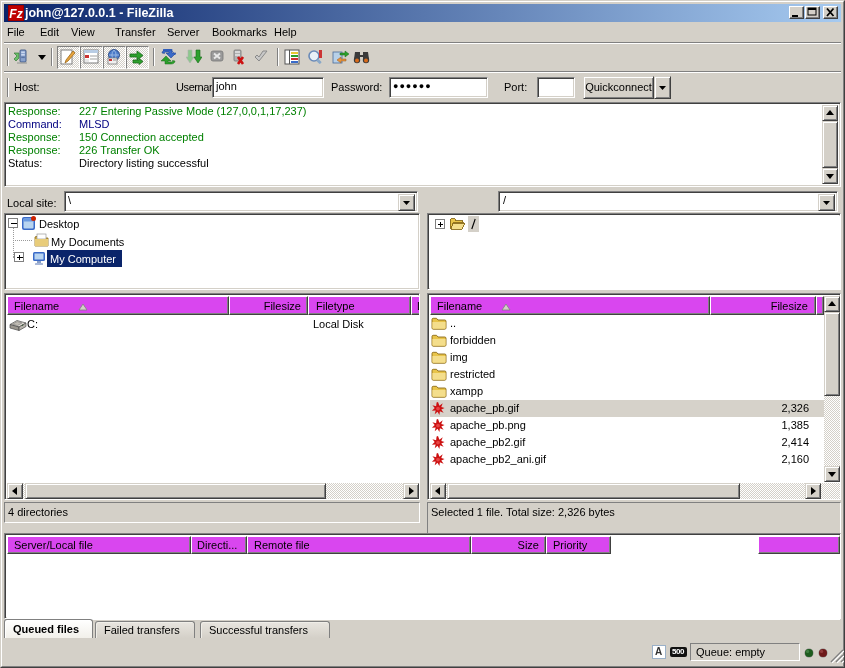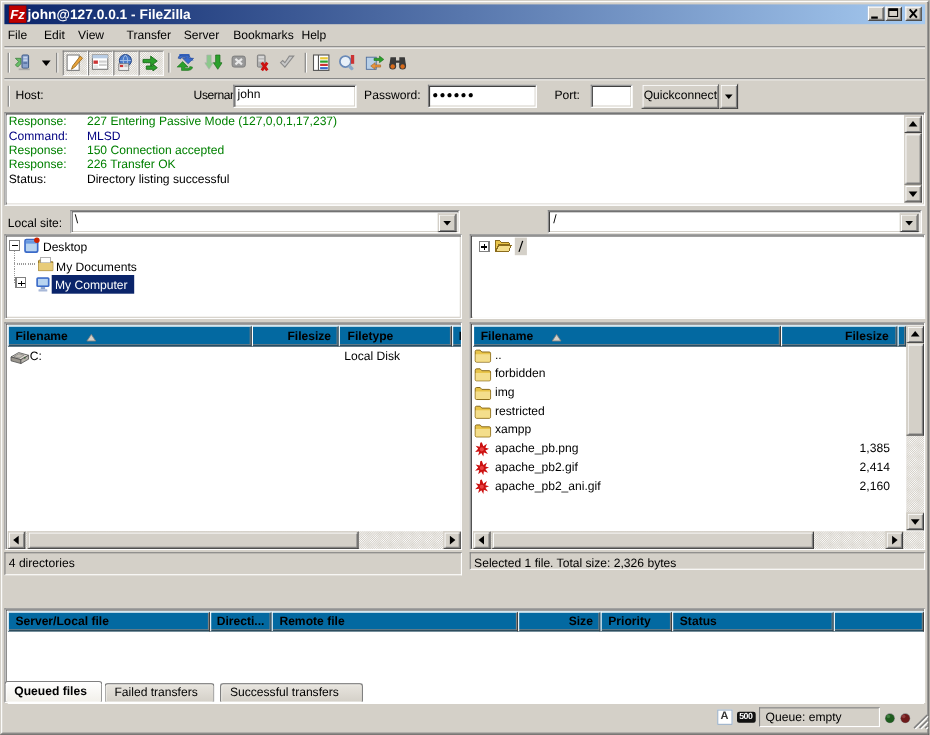--- a/index.html
+++ b/index.html
@@ -6,21 +6,21 @@
 html,body { width:845px; height:668px; overflow:hidden; }
 body { font-family:"Liberation Sans", sans-serif; font-size:11px; color:#000; background:#d4d0c8; position:relative; }
 .abs { position:absolute; }
 
 .sunken { border-top:1px solid #808080; border-left:1px solid #808080; border-bottom:1px solid #fff; border-right:1px solid #fff; box-shadow: inset 1px 1px 0 #404040, inset -1px -1px 0 #d4d0c8; background:#fff; }
 .sunken1 { border-top:1px solid #808080; border-left:1px solid #808080; border-bottom:1px solid #fff; border-right:1px solid #fff; background:#fff; }
 .raised { border-top:1px solid #fff; border-left:1px solid #fff; border-bottom:1px solid #404040; border-right:1px solid #404040; box-shadow: inset -1px -1px 0 #808080; background:#d4d0c8; }
 .raised2 { border-top:1px solid #d4d0c8; border-left:1px solid #d4d0c8; border-bottom:1px solid #404040; border-right:1px solid #404040; box-shadow: inset 1px 1px 0 #fff, inset -1px -1px 0 #808080; background:#d4d0c8; }
 .etchv { border-left:1px solid #808080; border-right:1px solid #fff; width:2px; }
 .dither { background-color:#d4d0c8; background-image: linear-gradient(45deg,#fff 25%,transparent 25%,transparent 75%,#fff 75%), linear-gradient(45deg,#fff 25%,transparent 25%,transparent 75%,#fff 75%); background-size:2px 2px; background-position:0 0,1px 1px; }
-.hdrbtn { background:#0369a1; border-top:1px solid #fff; border-left:1px solid #fff; border-bottom:1px solid #404040; border-right:1px solid #404040; box-shadow: inset -1px -1px 0 #808080; font-weight: bold; }
+.hdrbtn { background:#d946ef; border-top:1px solid #fff; border-left:1px solid #fff; border-bottom:1px solid #404040; border-right:1px solid #404040; box-shadow: inset -1px -1px 0 #808080; }
 </style>
 </head>
 <body>
 
 <div class="abs" style="left:0;top:0;width:845px;height:668px;border:1px solid;border-color:#d4d0c8 #404040 #404040 #d4d0c8;"></div>
 <div class="abs" style="left:1px;top:1px;width:843px;height:666px;border:1px solid;border-color:#fff #808080 #808080 #fff;"></div>
 
 <div class="abs" style="left:4px;top:4px;width:837px;height:18px;background:linear-gradient(90deg,#0a246a,#a6caf0);">
   <svg class="abs" style="left:4px;top:1px;" width="16" height="16" viewBox="0 0 16 16">
     <rect x="0" y="0" width="16" height="16" fill="#bf0000" stroke="#7a0000" stroke-width="1"></rect>
@@ -360,20 +360,27 @@
               <use href="#folder"></use>
             </svg>
             <span class="abs" style="left:20px;top:2px;">restricted</span>
           </div>
         <div style="height:17px;position:relative;">
             <svg class="abs" style="left:1px;top:1px;" width="16" height="15" viewBox="0 0 16 15">
               <use href="#folder"></use>
             </svg>
             <span class="abs" style="left:20px;top:2px;">xampp</span>
           </div>
+        <div style="height:17px;position:relative;background:#d6d2ca;">
+            <svg class="abs" style="left:0;top:1px;" width="16" height="15" viewBox="0 0 16 16">
+              <use href="#splat"></use>
+            </svg>
+            <span class="abs" style="left:20px;top:2px;">apache_pb.gif</span>
+            <span class="abs" style="right:15px;top:2px;">2,326</span>
+          </div>
         <div style="height:17px;position:relative;">
             <svg class="abs" style="left:0;top:1px;" width="16" height="15" viewBox="0 0 16 16">
               <use href="#splat"></use>
             </svg>
             <span class="abs" style="left:20px;top:2px;">apache_pb.png</span>
             <span class="abs" style="right:15px;top:2px;">1,385</span>
           </div>
         <div style="height:17px;position:relative;">
             <svg class="abs" style="left:0;top:1px;" width="16" height="15" viewBox="0 0 16 16">
               <use href="#splat"></use>
@@ -405,44 +412,41 @@
               <path d="M9 3 L9 11 L4 7 Z" fill="#000"></path>
             </svg></div>
         <div class="abs raised2" style="left:17px;top:0;width:293px;height:16px;"></div>
         <div class="abs raised2" style="left:375px;top:0;width:16px;height:16px;"><svg width="14" height="14" viewBox="0 0 14 14">
               <path d="M5 3 L5 11 L10 7 Z" fill="#000"></path>
             </svg></div>
       </div>
     </div>
   </div>
 
-  <div class="abs sunken1" style="left:0;top:312px;width:414px;height:16px;background:#d4d0c8;">
+  <div class="abs sunken1" style="left:0;top:312px;width:414px;height:36px;background:#d4d0c8;">
       <span class="abs" style="left:3px;top:3px;">Selected 1 file. Total size: 2,326 bytes</span>
     </div>
 </div>
 
-<div class="abs sunken" style="left:4px;top:553px;width:837px;height:86px;">
+<div class="abs sunken" style="left:4px;top:533px;width:837px;height:86px;">
   <div class="abs" style="left:2px;top:2px;width:833px;height:84px;background:#fff;overflow:hidden;">
     <div class="abs hdrbtn" style="left:0;top:0;width:184px;height:18px;">
         <span class="abs" style="left:6px;top:2px;">Server/Local file</span>
       </div>
     <div class="abs hdrbtn" style="left:184px;top:0;width:56px;height:18px;">
         <span class="abs" style="left:5px;top:2px;">Directi...</span>
       </div>
     <div class="abs hdrbtn" style="left:240px;top:0;width:224px;height:18px;">
         <span class="abs" style="left:6px;top:2px;">Remote file</span>
       </div>
     <div class="abs hdrbtn" style="left:464px;top:0;width:75px;height:18px;">
         <span class="abs" style="right:6px;top:2px;">Size</span>
       </div>
     <div class="abs hdrbtn" style="left:539px;top:0;width:65px;height:18px;">
         <span class="abs" style="left:6px;top:2px;">Priority</span>
-      </div>
-    <div class="abs hdrbtn" style="left:604px;top:0;width:147px;height:18px;">
-        <span class="abs" style="left:6px;top:2px;">Status</span>
       </div>
     <div class="abs hdrbtn" style="left:751px;top:0;width:82px;height:18px;"></div>
   </div>
 </div>
 
 <div class="abs" style="left:4px;top:619px;width:837px;height:19px;">
   <div class="abs" style="left:0;top:0;width:89px;height:19px;background:linear-gradient(#ffffff,#f2f0ea);border:1px solid #808080;border-bottom:none;border-radius:3px 3px 0 0;box-shadow:inset 1px 1px 0 #fff;">
       <span class="abs" style="left:8px;top:3px;font-weight:bold;">Queued files</span>
     </div>
   <div class="abs" style="left:91px;top:2px;width:100px;height:17px;background:linear-gradient(#e8e5df,#d4d0c8);border:1px solid #808080;border-bottom:none;border-radius:3px 3px 0 0;box-shadow:inset 1px 1px 0 #f0eee8;">

